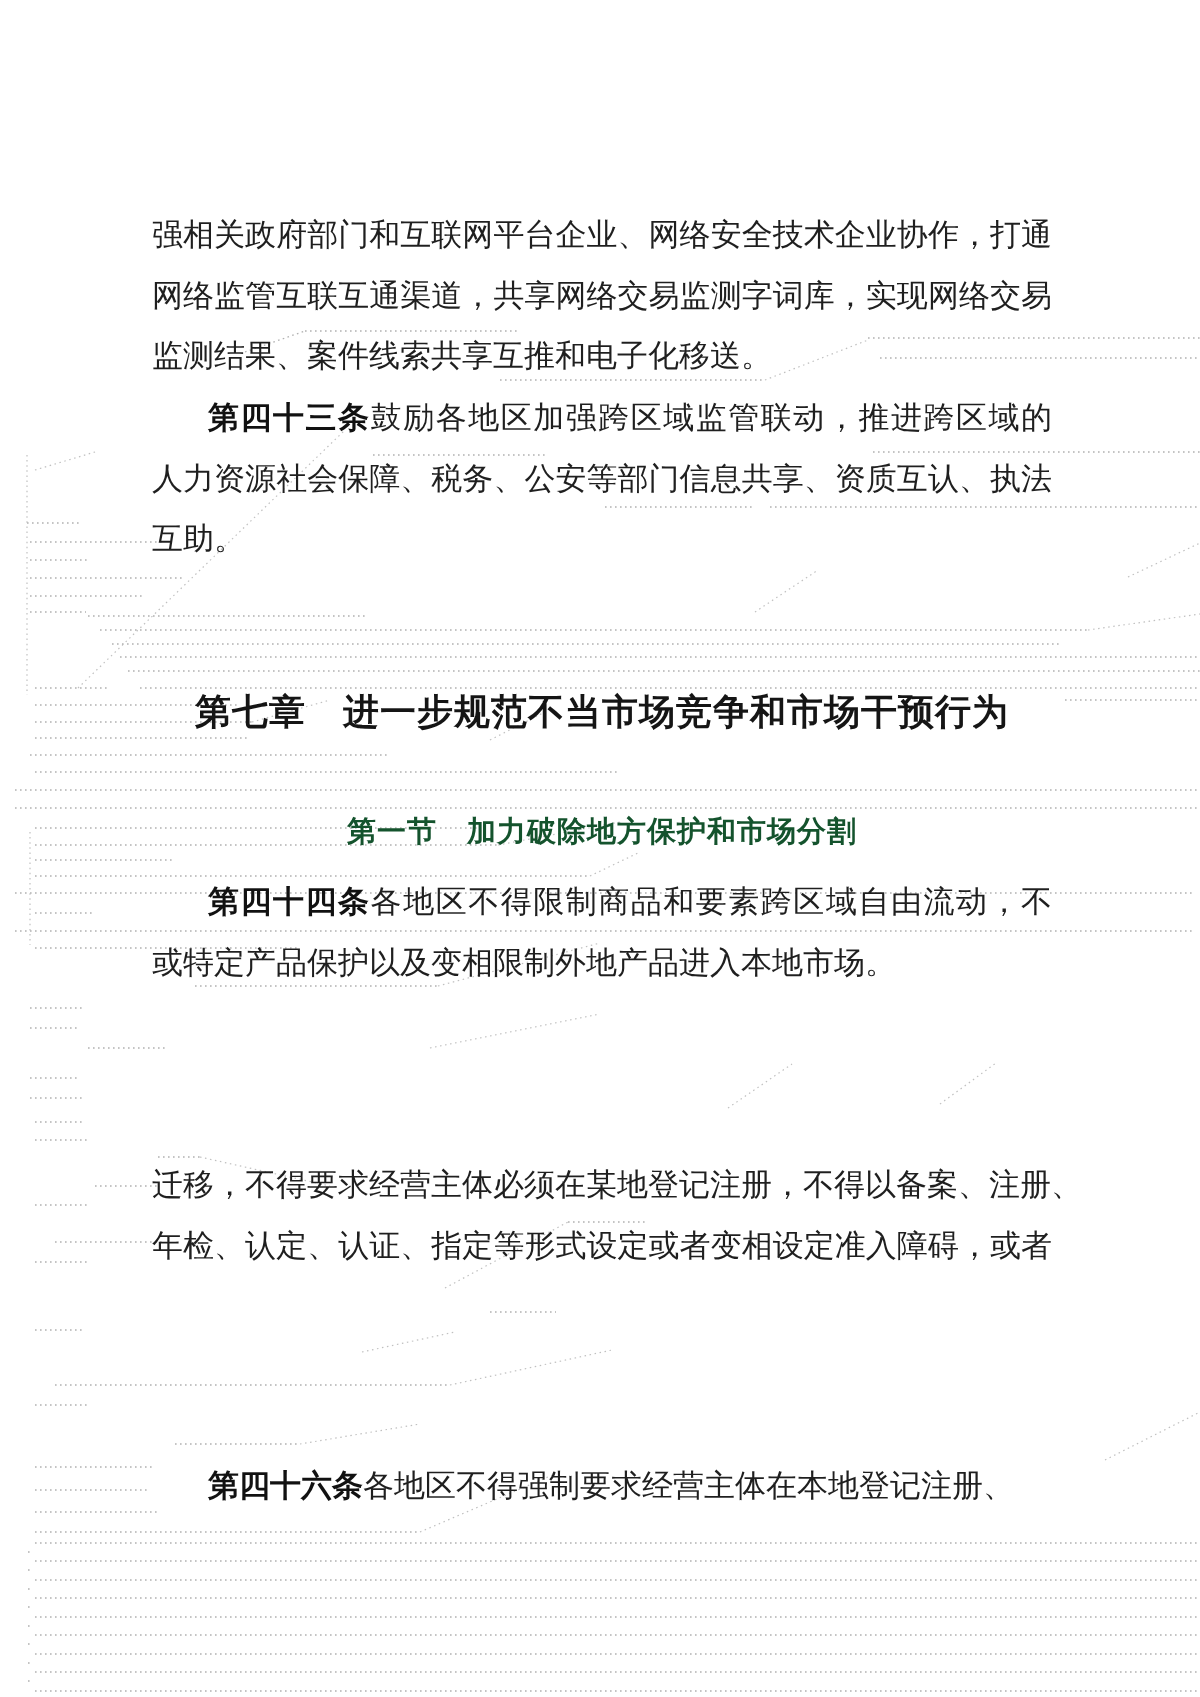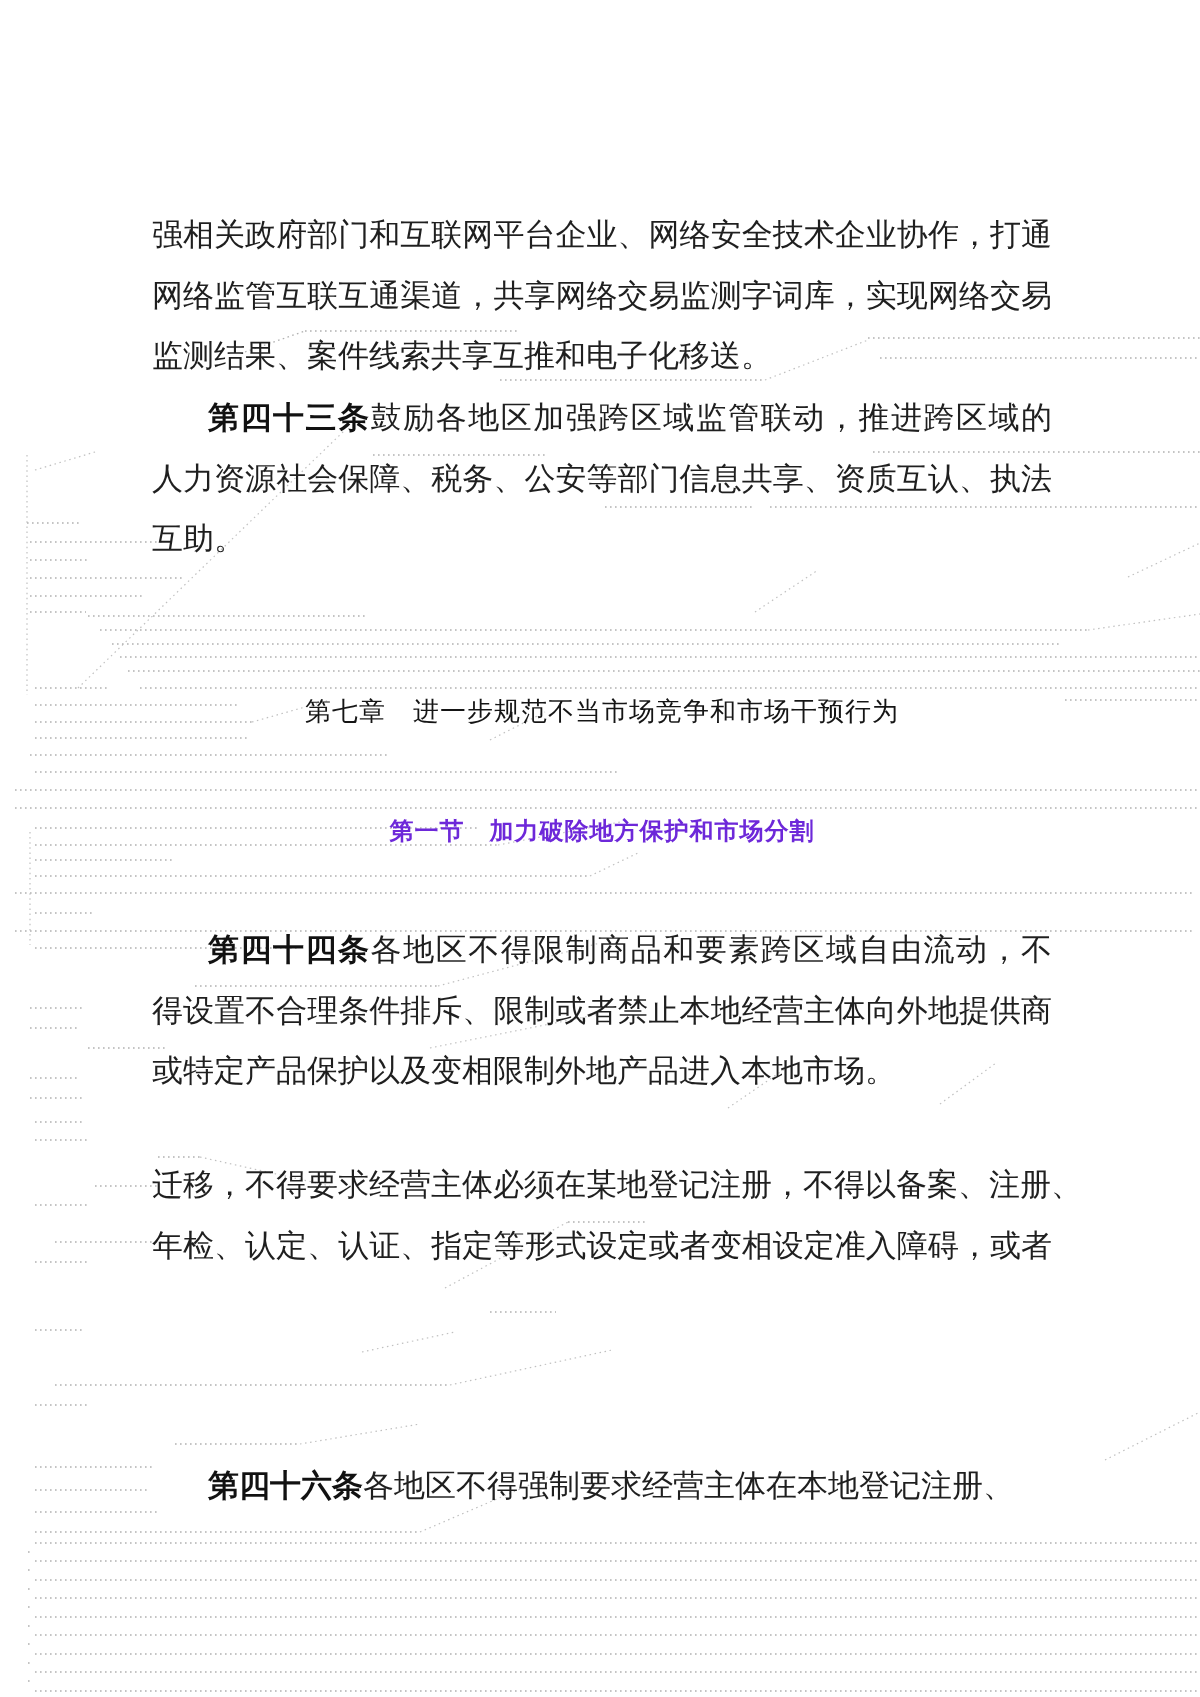--- a/index.html
+++ b/index.html
@@ -24,29 +24,29 @@
     color:#1f1f1f;
   }
   .line.last{text-align:left;text-align-last:left;white-space:normal;}
   .line.indent{padding-left:56px;}
   .alabel{
     font-family:"Liberation Sans","DejaVu Sans",sans-serif;
     font-weight:700;color:#111;
   }
   .chapter{
     position:absolute;left:0;width:900px;
-    font-size:26px;line-height:48px;font-weight:400;
+    font-size:36px;line-height:48px;font-weight:700;
     text-align:center;text-align-last:center;color:#151515;
     font-family:"Liberation Serif","DejaVu Serif",serif;
     letter-spacing:1px;
   }
   .section{
     position:absolute;left:0;width:900px;
-    font-size:24px;line-height:42px;font-weight:700;
-    text-align:center;text-align-last:center;color:#6d28d9;
+    font-size:29px;line-height:42px;font-weight:700;
+    text-align:center;text-align-last:center;color:#14532d;
     font-family:"Liberation Sans","DejaVu Sans",sans-serif;
     letter-spacing:1px;
   }
 </style>
 </head>
 <body>
 
 <div class="page">
 
   <svg class="dots" viewBox="0 0 1200 1697" xmlns="http://www.w3.org/2000/svg">
@@ -113,23 +113,22 @@
     <div class="para" style="top:388px">
       <div class="line indent"><span class="alabel">第四十三条</span><span>鼓励各地区加强跨区域监管联动，推进跨区域的</span></div>
       <div class="line">人力资源社会保障、税务、公安等部门信息共享、资质互认、执法</div>
       <div class="line last">互助。</div>
     </div>
 
     <div class="chapter" style="top:688px">第七章　进一步规范不当市场竞争和市场干预行为</div>
 
     <div class="section" style="top:810px">第一节　加力破除地方保护和市场分割</div>
 
-    <div class="para" style="top:920px">
+    <div class="para" style="top:872px">
       <div class="line indent"><span class="alabel">第四十四条</span><span>各地区不得限制商品和要素跨区域自由流动，不</span></div>
-      <div class="line">得设置不合理条件排斥、限制或者禁止本地经营主体向外地提供商</div>
       <div class="line last">或特定产品保护以及变相限制外地产品进入本地市场。</div>
     </div>
 
     <div class="para" style="top:1155px">
       <div class="line">迁移，不得要求经营主体必须在某地登记注册，不得以备案、注册、</div>
       <div class="line">年检、认定、认证、指定等形式设定或者变相设定准入障碍，或者</div>
     </div>
 
     <div class="para" style="top:1456px">
       <div class="line indent last"><span class="alabel">第四十六条</span><span>各地区不得强制要求经营主体在本地登记注册、</span></div>

